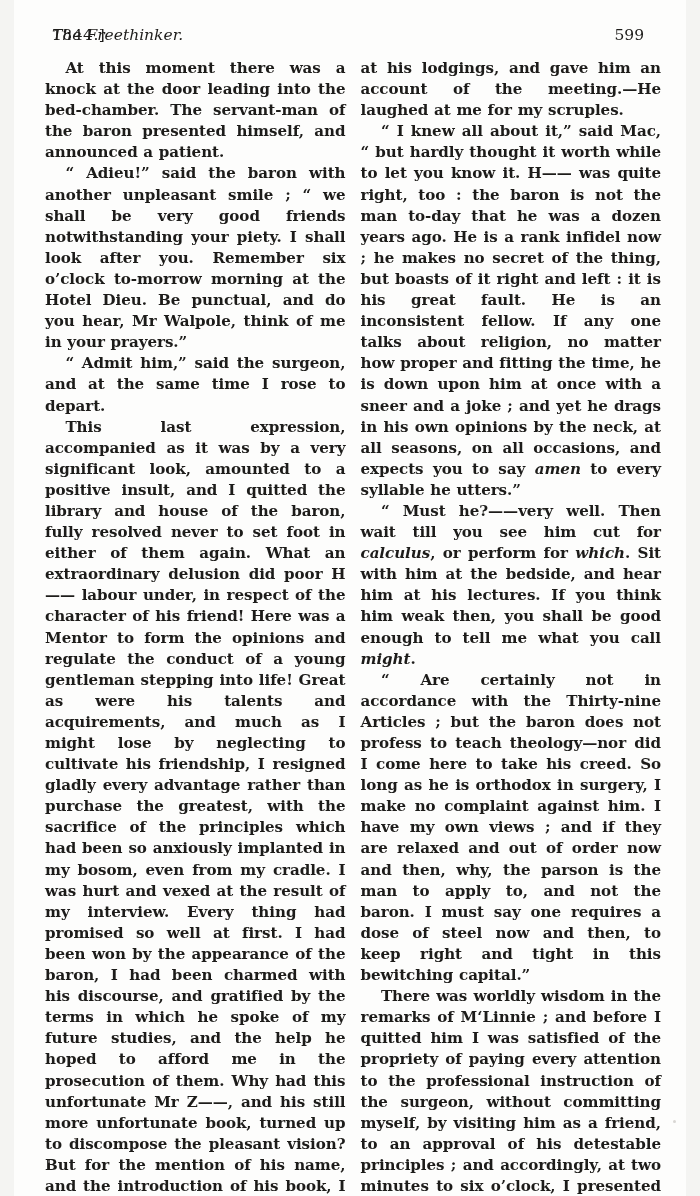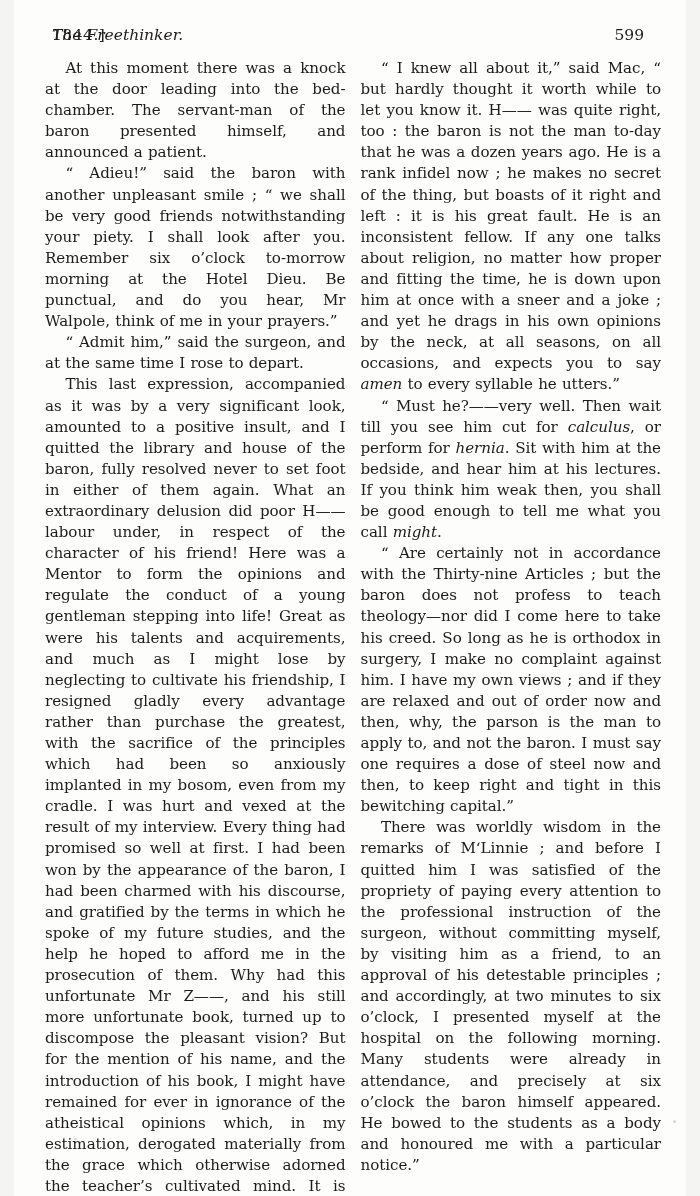--- a/index.html
+++ b/index.html
@@ -52,20 +52,21 @@
     flex: 1 1 0;
     text-align: justify;
     font-size: 15.1px;
     line-height: 21.1px;
     letter-spacing: -0.05px;
     word-spacing: 0.5px;
   }
   .para {
     margin: 0;
     text-indent: 1.35em;
+    font-weight: bold;
   }
   .para.noindent {
     text-indent: 0;
   }
   .para i {
     font-style: italic;
   }
   
   .speck {
     position: absolute;
@@ -90,22 +91,23 @@
   </div>
 
   <div class="columns">
     <div class="column" id="col-left">
         <p class="para">At this moment there was a knock at the door leading into the bed-chamber. The servant-man of the baron presented himself, and announced a patient.</p>
         <p class="para">“ Adieu!” said the baron with another unpleasant smile ; “ we shall be very good friends notwithstanding your piety. I shall look after you. Remember six o’clock to-morrow morning at the Hotel Dieu. Be punctual, and do you hear, Mr Walpole, think of me in your prayers.”</p>
         <p class="para">“ Admit him,” said the surgeon, and at the same time I rose to depart.</p>
         <p class="para">This last expression, accompanied as it was by a very significant look, amounted to a positive insult, and I quitted the library and house of the baron, fully resolved never to set foot in either of them again. What an extraordinary delusion did poor H—— labour under, in respect of the character of his friend! Here was a Mentor to form the opinions and regulate the conduct of a young gentleman stepping into life! Great as were his talents and acquirements, and much as I might lose by neglecting to cultivate his friendship, I resigned gladly every advantage rather than purchase the greatest, with the sacrifice of the principles which had been so anxiously implanted in my bosom, even from my cradle. I was hurt and vexed at the result of my interview. Every thing had promised so well at first. I had been won by the appearance of the baron, I had been charmed with his discourse, and gratified by the terms in which he spoke of my future studies, and the help he hoped to afford me in the prosecution of them. Why had this unfortunate Mr Z——, and his still more unfortunate book, turned up to discompose the pleasant vision? But for the mention of his name, and the introduction of his book, I might have remained for ever in ignorance of the atheistical opinions which, in my estimation, derogated materially from the grace which otherwise adorned the teacher’s cultivated mind. It is impossible for communion and hearty fellowship to subsist between individuals, whose notions on life’s most important point lie “ far as the poles asunder.” I did not expect, desire, or propose to seek that they should.</p>
       </div>
     <div class="column" id="col-right">
+        <p class="para noindent">at his lodgings, and gave him an account of the meeting.—He laughed at me for my scruples.</p>
         <p class="para">“ I knew all about it,” said Mac, “ but hardly thought it worth while to let you know it. H—— was quite right, too : the baron is not the man to-day that he was a dozen years ago. He is a rank infidel now ; he makes no secret of the thing, but boasts of it right and left : it is his great fault. He is an inconsistent fellow. If any one talks about religion, no matter how proper and fitting the time, he is down upon him at once with a sneer and a joke ; and yet he drags in his own opinions by the neck, at all seasons, on all occasions, and expects you to say <i>amen</i> to every syllable he utters.”</p>
-        <p class="para">“ Must he?——very well. Then wait till you see him cut for <i>calculus</i>, or perform for <i>hernia</i>. Sit with him at the bedside, and hear him at his lectures. If you think him weak then, you shall be good enough to tell me what you call <i>might</i>.</p>
+        <p class="para">“ Must he?——very well. Then wait till you see him cut for <i>calculus</i>, or perform for <i>which</i>. Sit with him at the bedside, and hear him at his lectures. If you think him weak then, you shall be good enough to tell me what you call <i>might</i>.</p>
         <p class="para">“ Are certainly not in accordance with the Thirty-nine Articles ; but the baron does not profess to teach theology—nor did I come here to take his creed. So long as he is orthodox in surgery, I make no complaint against him. I have my own views ; and if they are relaxed and out of order now and then, why, the parson is the man to apply to, and not the baron. I must say one requires a dose of steel now and then, to keep right and tight in this bewitching capital.”</p>
         <p class="para">There was worldly wisdom in the remarks of M‘Linnie ; and before I quitted him I was satisfied of the propriety of paying every attention to the professional instruction of the surgeon, without committing myself, by visiting him as a friend, to an approval of his detestable principles ; and accordingly, at two minutes to six o’clock, I presented myself at the hospital on the following morning. Many students were already in attendance, and precisely at six o’clock the baron himself appeared. He bowed to the students as a body and honoured me with a particular notice.”</p>
       </div>
   </div>
 
   <span class="speck s1"></span>
   <span class="speck s2"></span>
   <span class="speck s3"></span>
   <span class="speck s4"></span>
 

